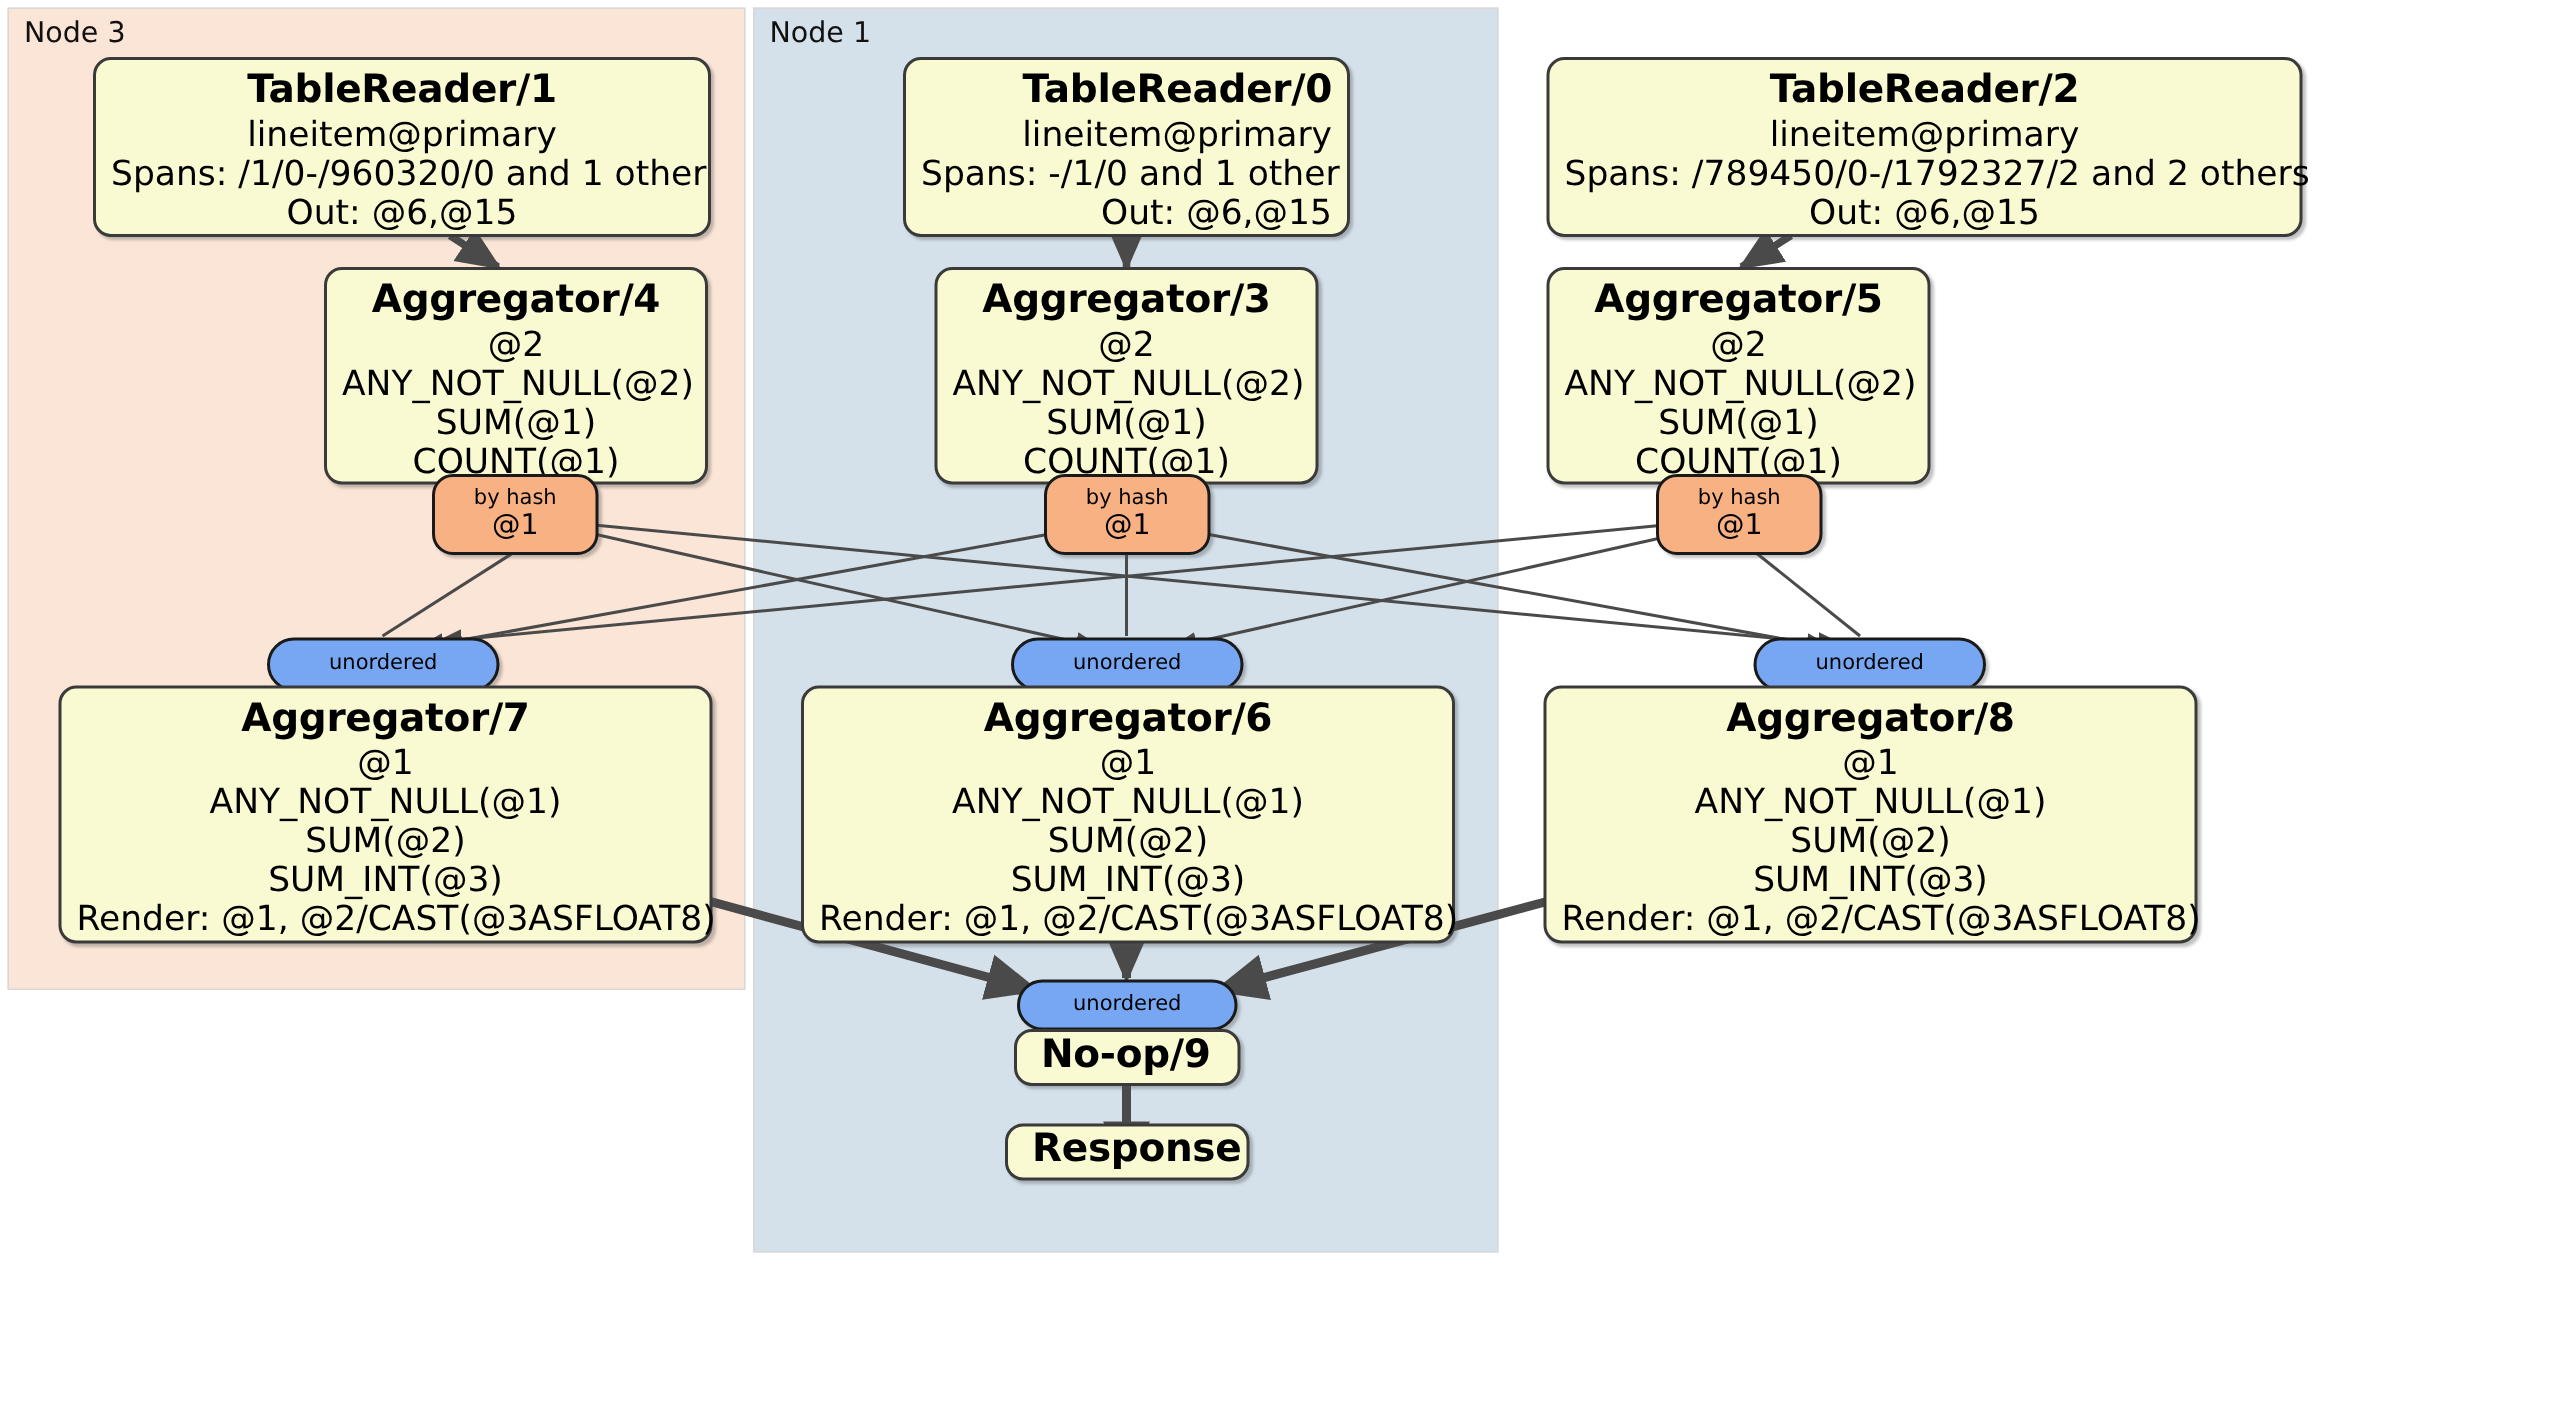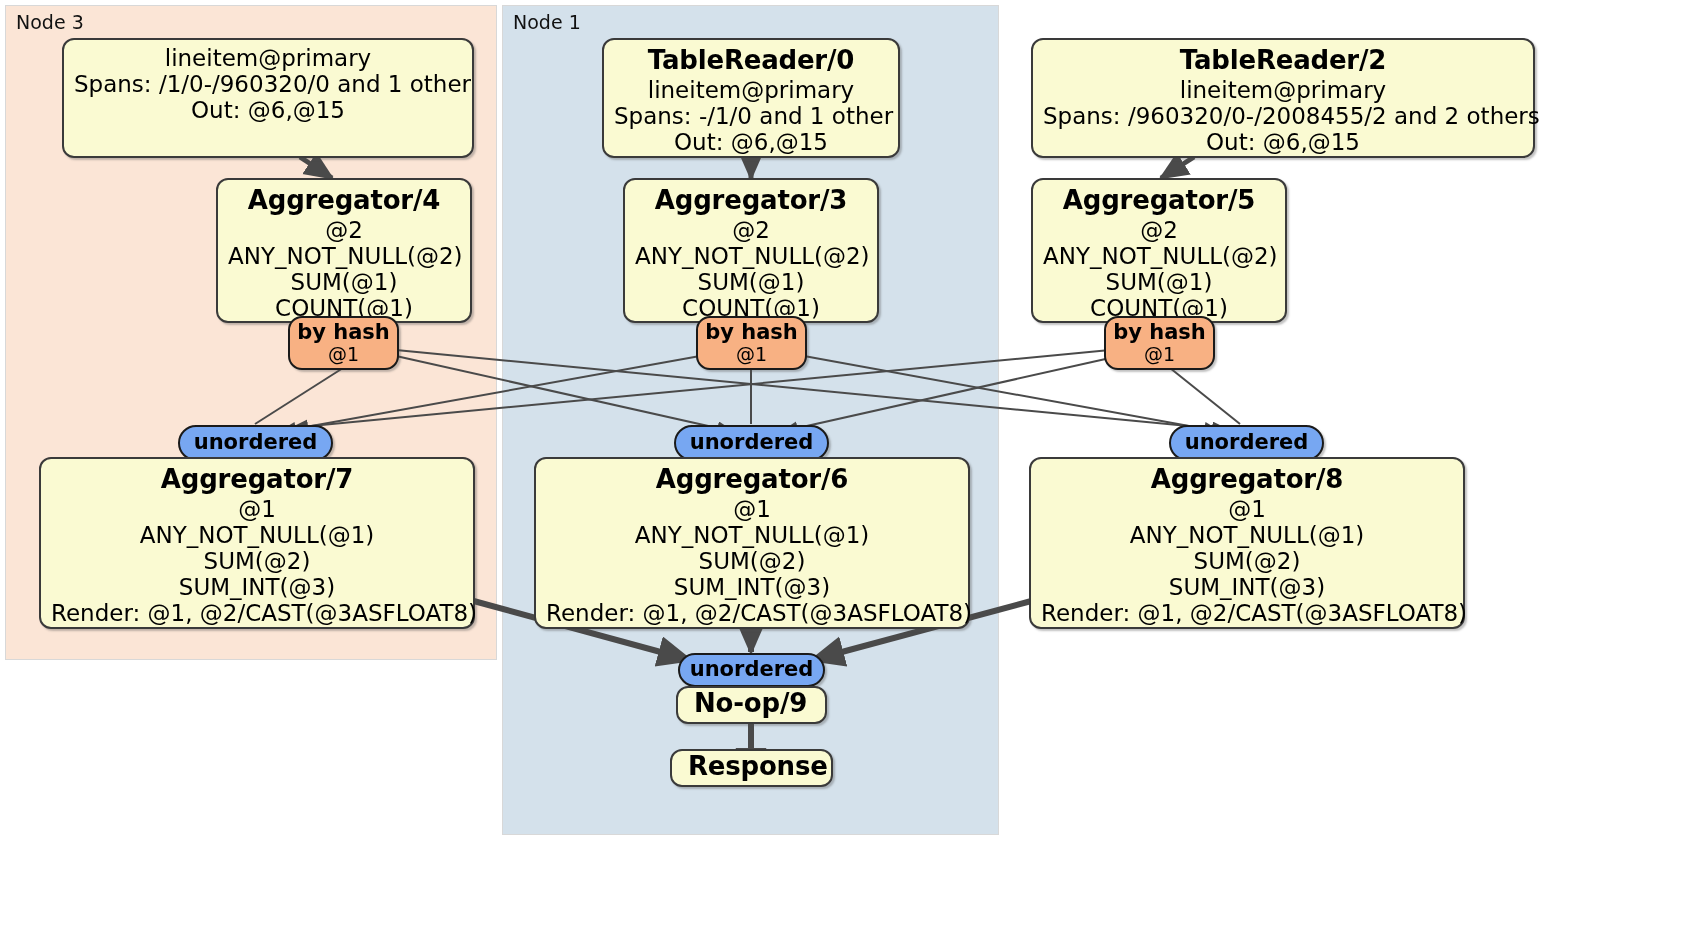--- a/index.html
+++ b/index.html
@@ -78,22 +78,22 @@
     border: 2px solid #1a1a1a;
     text-align: center;
     color: #000000;
     box-shadow: 2px 2px 2px rgba(80,80,80,0.35);
     display: flex;
     flex-direction: column;
     align-items: center;
     justify-content: center;
   }
   .pill .pill-label {
-    font-weight: bold;
-    font-size: 21px;
+    font-weight: normal;
+    font-size: 14px;
     line-height: 1.12;
   }
   .pill .pill-sub {
     font-size: 19px;
     line-height: 1.12;
   }
   .pill.hash {
     background: #F8B183;
     border-radius: 14px;
   }
@@ -146,20 +146,21 @@
     <path d="M1170,368 L1240,424" stroke="#4a4a4a" stroke-width="2" fill="none"></path>
 
     <path d="M470,600 L690,660" stroke="#4a4a4a" stroke-width="6" fill="none" marker-end="url(#ah-fat)"></path>
     <path d="M751,628 L751,652" stroke="#4a4a4a" stroke-width="6" fill="none" marker-end="url(#ah-fat)"></path>
     <path d="M1035,600 L812,660" stroke="#4a4a4a" stroke-width="6" fill="none" marker-end="url(#ah-fat)"></path>
 
     <path d="M751,722 L751,780" stroke="#4a4a4a" stroke-width="6" fill="none" marker-end="url(#ah-fat)"></path>
   </svg>
 
   <div class="proc" style="left:62px; top:38px; width:412px; height:120px;">
+    <div class="title">TableReader/1</div>
     <div class="line">lineitem@primary</div>
     <div class="line">Spans: /1/0-/960320/0 and 1 other</div>
     <div class="line">Out: @6,@15</div>
   </div>
 
   <div class="proc" style="left:216px; top:178px; width:256px; height:145px;">
     <div class="title">Aggregator/4</div>
     <div class="line">@2</div>
     <div class="line">ANY_NOT_NULL(@2)</div>
     <div class="line">SUM(@1)</div>
@@ -177,21 +178,21 @@
 
   <div class="proc" style="left:39px; top:457px; width:436px; height:172px;">
     <div class="title">Aggregator/7</div>
     <div class="line">@1</div>
     <div class="line">ANY_NOT_NULL(@1)</div>
     <div class="line">SUM(@2)</div>
     <div class="line">SUM_INT(@3)</div>
     <div class="line">Render: @1, @2/CAST(@3ASFLOAT8)</div>
   </div>
 
-  <div class="proc" style="left:602px; top:38px; width:298px; height:120px;">
+  <div class="proc" style="left:602px; top:38px; width:298px; height:120px;text-align:right;">
     <div class="title">TableReader/0</div>
     <div class="line">lineitem@primary</div>
     <div class="line">Spans: -/1/0 and 1 other</div>
     <div class="line">Out: @6,@15</div>
   </div>
 
   <div class="proc" style="left:623px; top:178px; width:256px; height:145px;">
     <div class="title">Aggregator/3</div>
     <div class="line">@2</div>
     <div class="line">ANY_NOT_NULL(@2)</div>
@@ -225,21 +226,21 @@
     <div class="title">No-op/9</div>
   </div>
 
   <div class="proc compact" style="left:670px; top:749px; width:163px; height:38px;">
     <div class="title">Response</div>
   </div>
 
   <div class="proc" style="left:1031px; top:38px; width:504px; height:120px;">
     <div class="title">TableReader/2</div>
     <div class="line">lineitem@primary</div>
-    <div class="line">Spans: /960320/0-/2008455/2 and 2 others</div>
+    <div class="line">Spans: /789450/0-/1792327/2 and 2 others</div>
     <div class="line">Out: @6,@15</div>
   </div>
 
   <div class="proc" style="left:1031px; top:178px; width:256px; height:145px;">
     <div class="title">Aggregator/5</div>
     <div class="line">@2</div>
     <div class="line">ANY_NOT_NULL(@2)</div>
     <div class="line">SUM(@1)</div>
     <div class="line">COUNT(@1)</div>
   </div>

